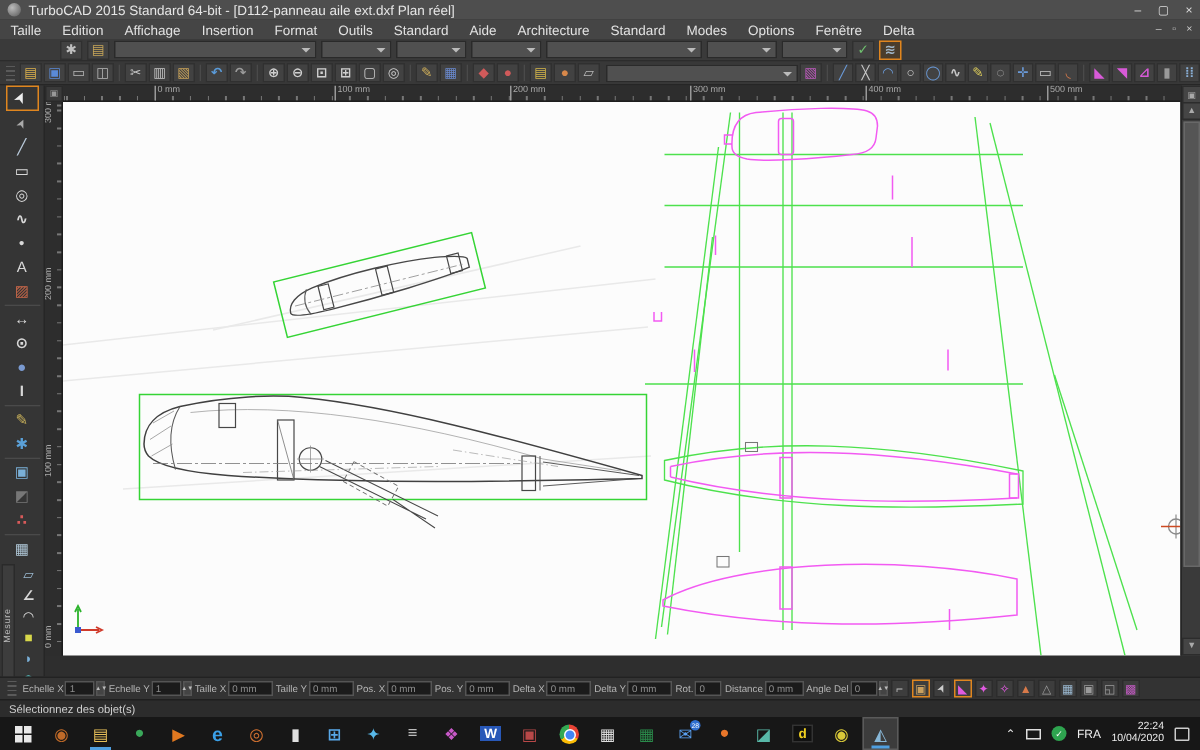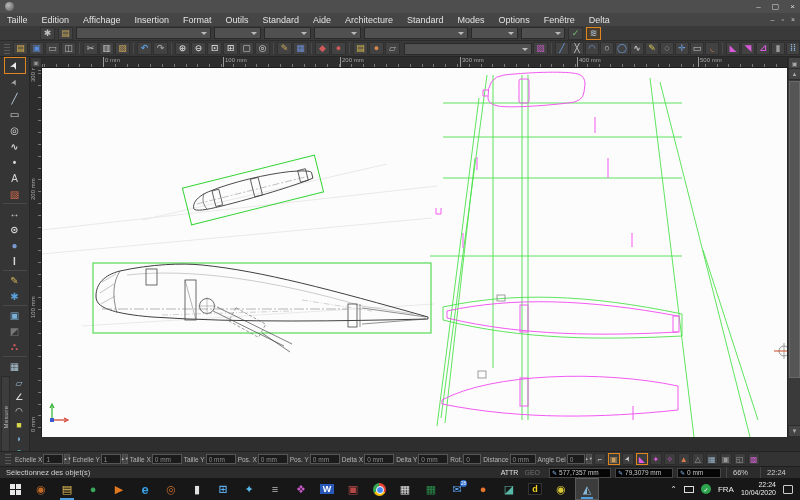--- a/index.html
+++ b/index.html
@@ -95,20 +95,21 @@
   .pcico{width:10px;height:7px;border:1px solid #ddd}
   .notif{width:10px;height:9px;border:1px solid #ccc;border-radius:1px}
 </style>
 </head>
 <body>
 
 <div class="screen">
 
   <div class="abs flex" id="titlebar">
     <span class="appdot"></span>
+    <span>TurboCAD 2015 Standard 64-bit - [D112-panneau aile ext.dxf Plan réel]</span>
     <span class="winbtns">
       <span>–</span>
       <span>▢</span>
       <span>×</span>
     </span>
   </div>
 
   <div class="abs flex" id="menubar">
     <span class="mi">Taille</span>
     <span class="mi">Edition</span>
@@ -576,38 +577,20 @@
     <span class="pic">
         <b style="color:#9a9a9a">◱</b>
       </span>
     <span class="pic">
         <b style="color:#c05ac0">▩</b>
       </span>
   </div>
 
   <div class="abs flex" id="statusrow">
     <span>Sélectionnez des objet(s)</span>
-    <span style="margin-left:auto" class="flex">
-      <span style="color:#e0e0e0;font-size:7px;padding:0 3px">ATTR</span>
-      <span style="color:#6f6f6f;font-size:7px;padding:0 3px">GEO</span>
-      <span class="coordbox" style="width:62px;margin-left:6px">
-        <span class="cicon">✎</span>
-        <span>577,7357 mm</span>
-      </span>
-      <span class="coordbox" style="width:58px;margin-left:4px">
-        <span class="cicon">✎</span>
-        <span>79,3079 mm</span>
-      </span>
-      <span class="coordbox" style="width:44px;margin-left:4px">
-        <span class="cicon">✎</span>
-        <span>0 mm</span>
-      </span>
-      <span class="statseg" style="margin-left:5px;width:34px">66%</span>
-      <span class="statseg" style="width:34px">22:24</span>
-    </span>
   </div>
 
   <div class="abs flex" id="taskbar">
     <span class="tb">
         <span class="winlogo">
           <i></i>
           <i></i>
           <i></i>
           <i></i>
         </span>

